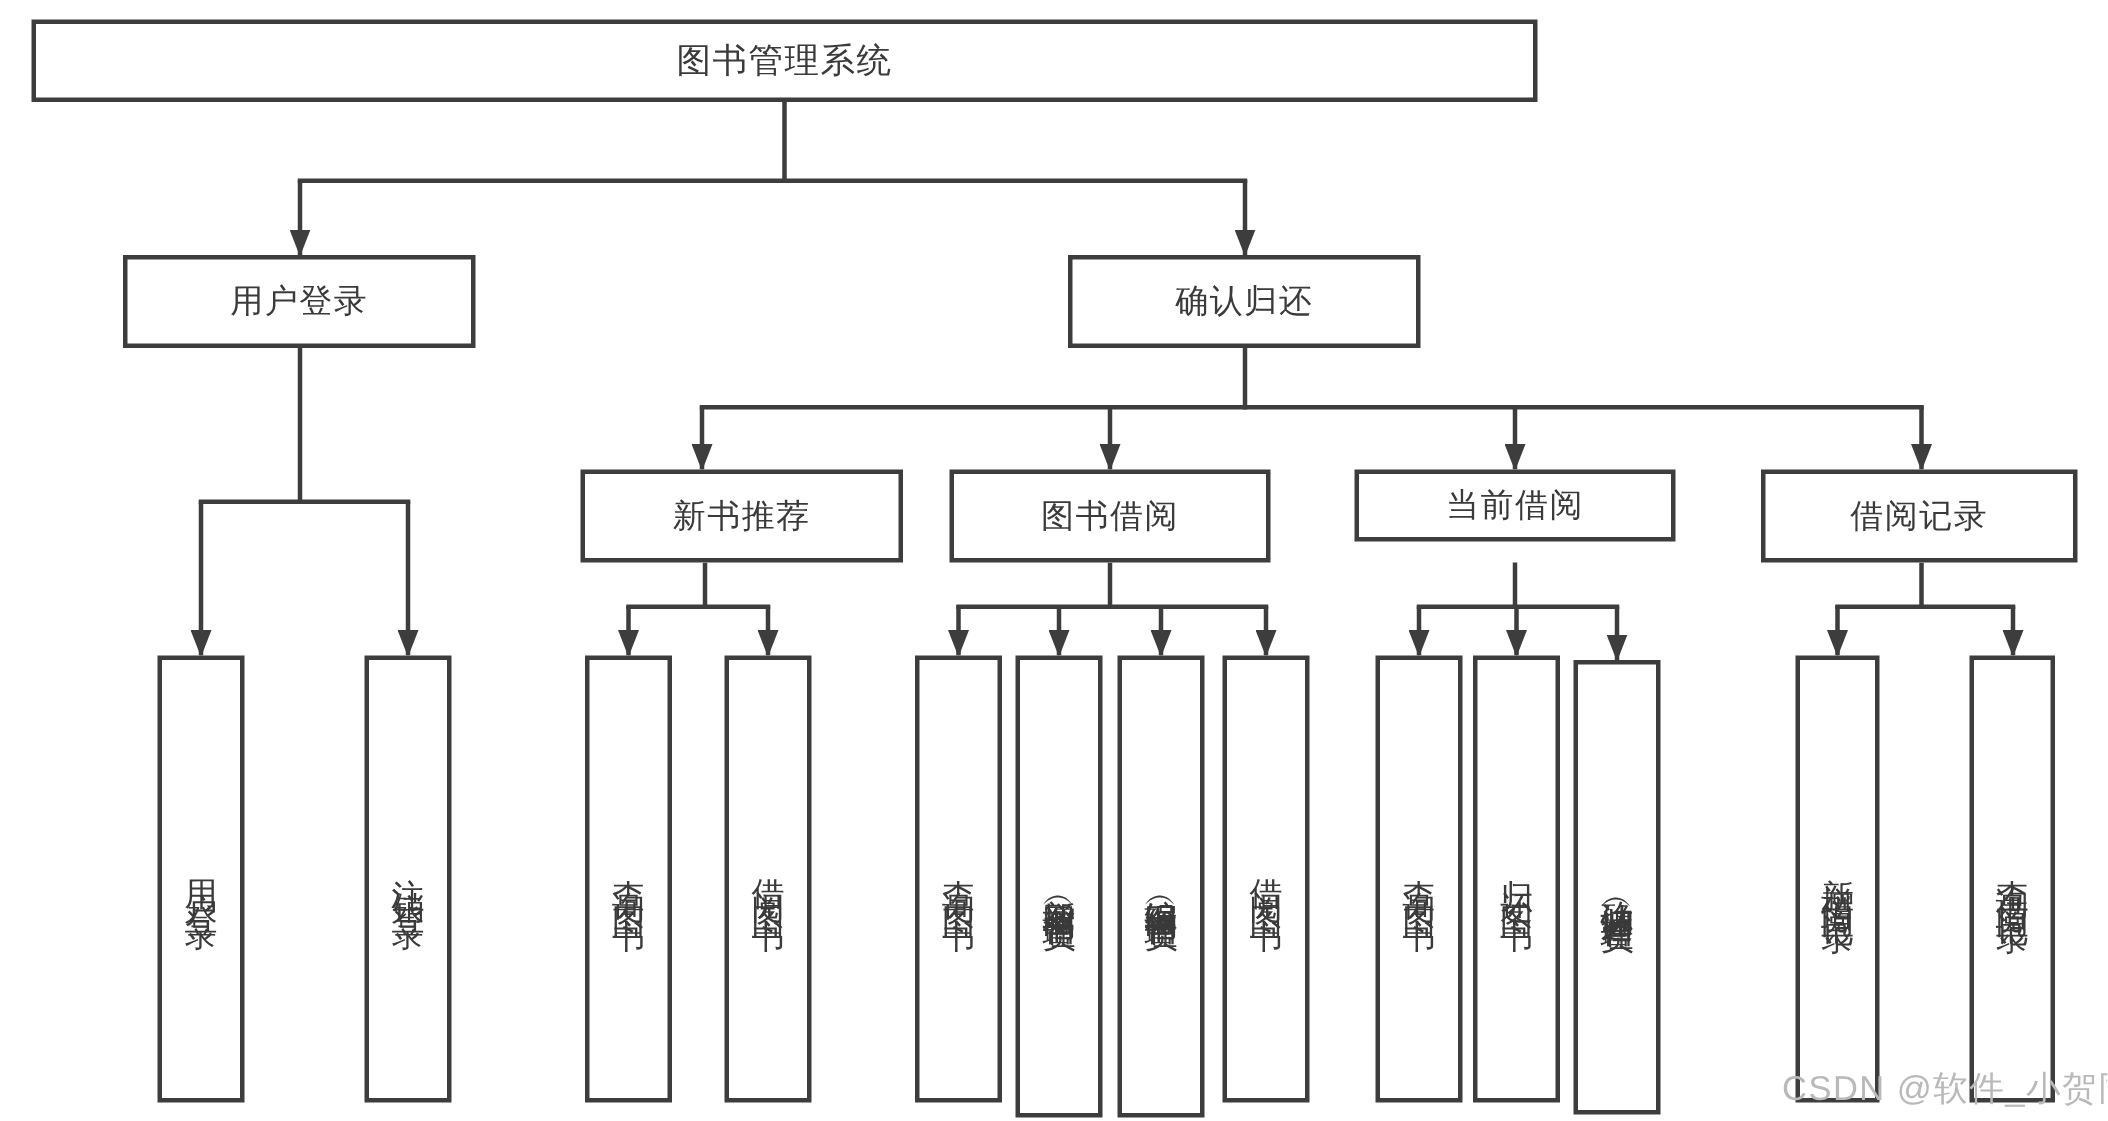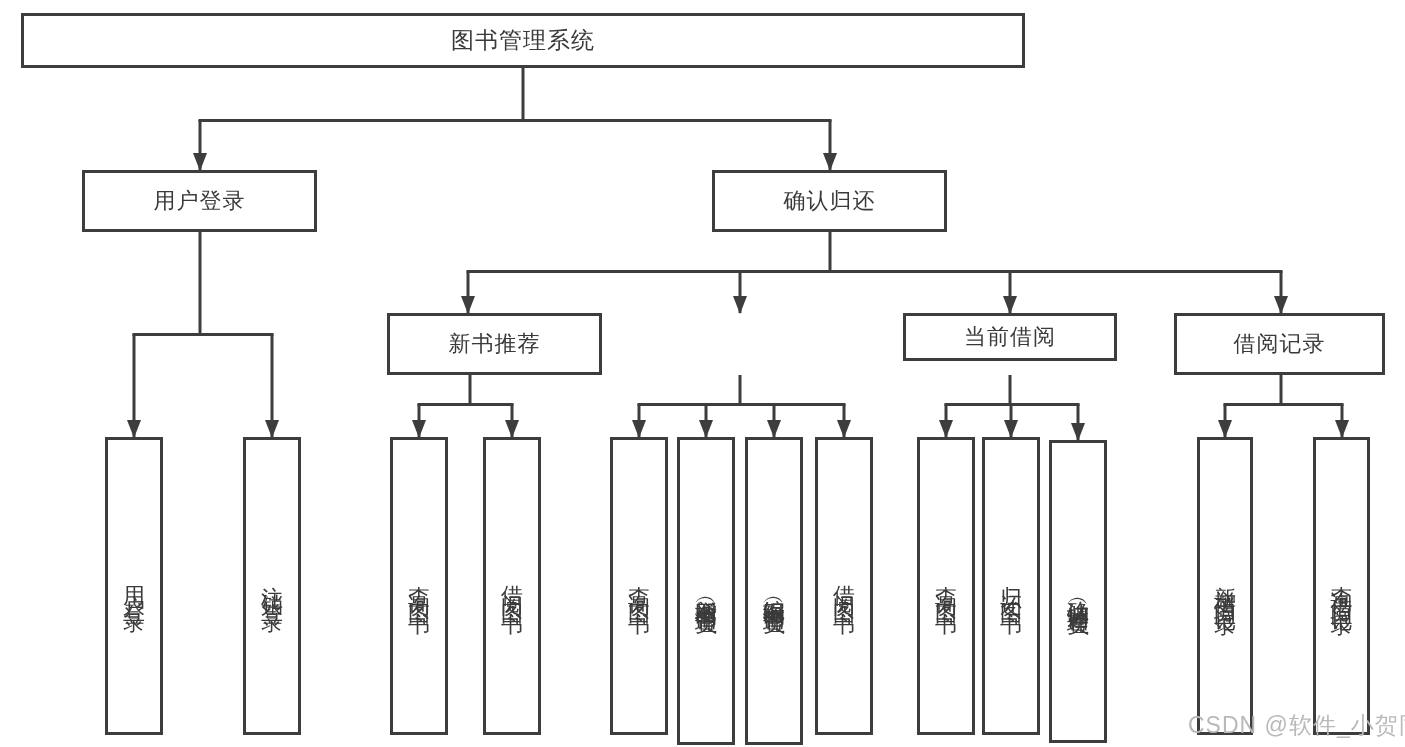--- a/index.html
+++ b/index.html
@@ -108,20 +108,23 @@
   <div class="node" style="left:82px;top:170px;width:235px;height:62px;">
     <span>用户登录</span>
   </div>
   <div class="node" style="left:712px;top:170px;width:235px;height:62px;">
     <span>确认归还</span>
   </div>
 
   <div class="node" style="left:363px;top:313px;width:215px;height:62px;margin-left:24px;">
     <span>新书推荐</span>
   </div>
+  <div class="node" style="left:633px;top:313px;width:214px;height:62px;">
+    <span>图书借阅</span>
+  </div>
   <div class="node" style="left:903px;top:313px;width:214px;height:48px;">
     <span>当前借阅</span>
   </div>
   <div class="node" style="left:1174px;top:313px;width:211px;height:62px;">
     <span>借阅记录</span>
   </div>
 
   <div class="node" style="left:105px;top:437px;width:58px;height:298px;">
     <span class="v">用户登录</span>
   </div>

